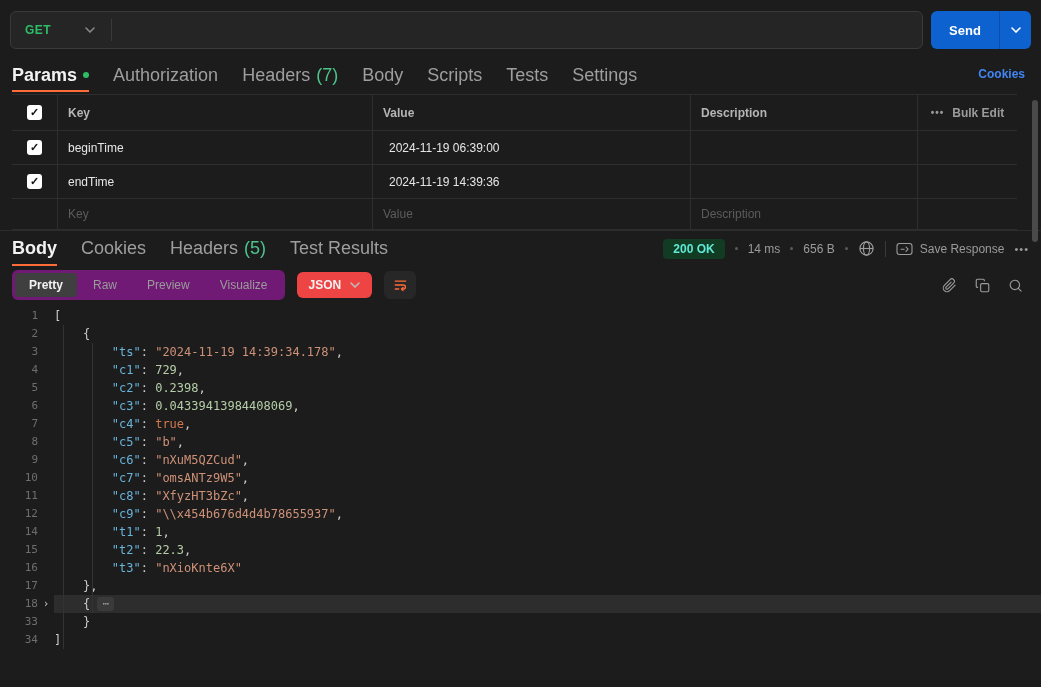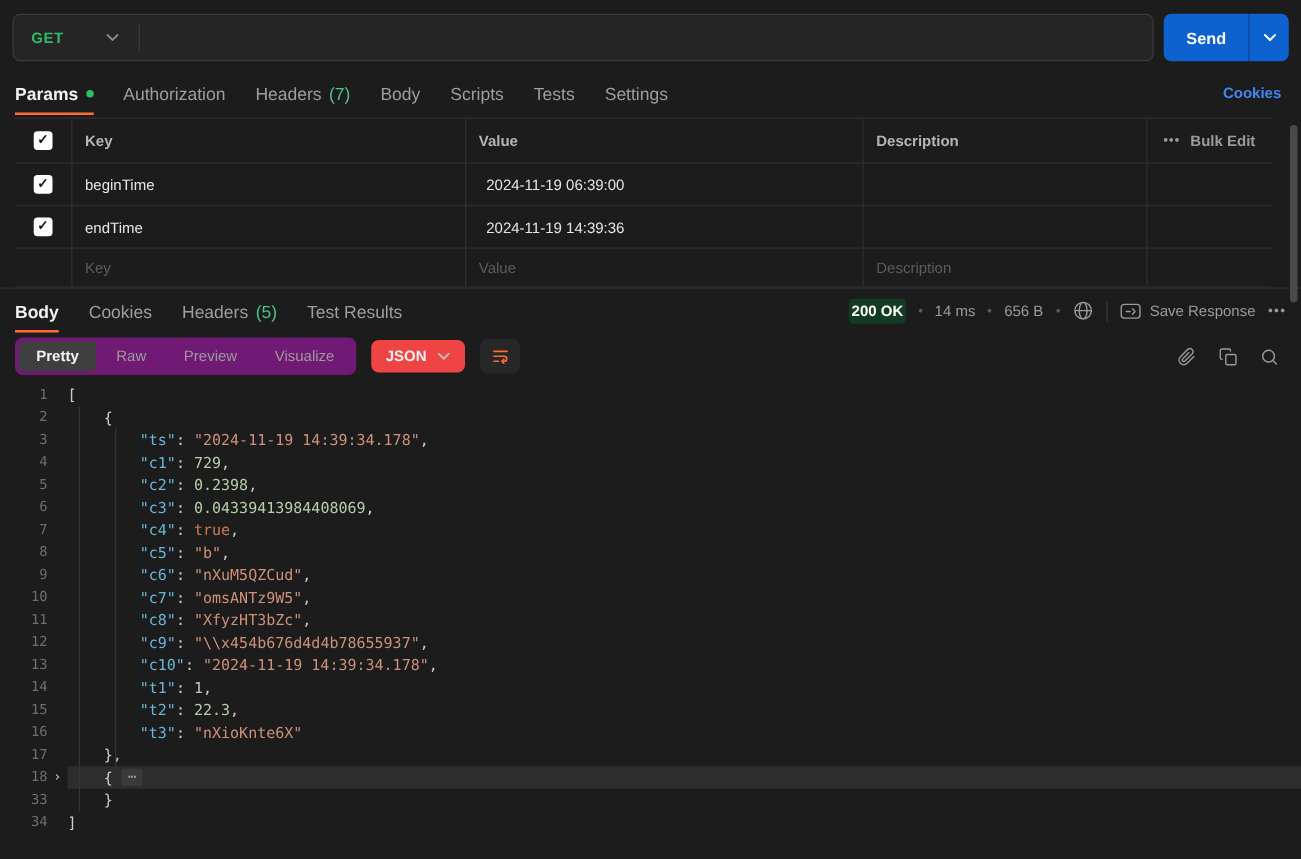--- a/index.html
+++ b/index.html
@@ -13,21 +13,21 @@
   .method{display:flex;align-items:center;padding:0 16px 0 14px;gap:34px;cursor:pointer;height:100%}
   .method-label{color:#2ebd67;font-weight:700;font-size:12px;letter-spacing:.4px}
   .url-sep{width:1px;height:22px;background:#3a3a3a}
   .url-input{flex:1;background:transparent;border:none;outline:none;color:#ececec;font-size:12.5px;font-weight:600;padding:0 14px;font-family:"Liberation Sans",sans-serif}
   .send-split{display:flex;height:38px;flex:0 0 100px}
   .send-btn{flex:1;background:#0d62cf;border:none;border-radius:6px 0 0 6px;color:#fff;font-weight:700;font-size:13px;cursor:pointer;font-family:"Liberation Sans",sans-serif}
   .send-caret{flex:0 0 32px;background:#0d62cf;border:none;border-left:1px solid #0a4fae;border-radius:0 6px 6px 0;display:flex;align-items:center;justify-content:center;cursor:pointer}
 
   
   .tabrow{display:flex;align-items:center;padding:0 12px;height:34px;gap:24px}
-  .tab{position:relative;display:flex;align-items:center;gap:6px;height:100%;color:#9e9e9e;font-size:14px;cursor:pointer;white-space:nowrap}
+  .tab{position:relative;display:flex;align-items:center;gap:6px;height:100%;color:#9e9e9e;font-size:18px;cursor:pointer;white-space:nowrap}
   .tab.active{color:#f2f2f2;font-weight:700}
   .tab.active::after{content:"";position:absolute;left:0;right:0;bottom:0;height:2px;background:#ff6c37}
   .tab .count{color:#4cc38a}
   .tab .dot{width:6px;height:6px;border-radius:50%;background:#2ebd67}
   .cookies-link{margin-left:auto;color:#4086f4;font-size:12px;font-weight:600;cursor:pointer}
 
   
   .qp-title{padding:8px 12px 6px 12px;color:#9e9e9e;font-size:12px;font-weight:600}
   .ptable{margin:2px 24px 0 12px;border-top:1px solid #2e2e2e;font-size:12px}
   .prow{display:flex;border-bottom:1px solid #2e2e2e;align-items:stretch}
@@ -40,21 +40,21 @@
   .c-bulk{flex:0 0 100px;justify-content:center;gap:8px}
   .phead .pcell{color:#b5b5b5;font-weight:600;padding:10px 10px}
   .prow.placeholder .pcell{color:#5c5c5c;padding:8px 10px}
   .checkbox{width:15px;height:15px;background:#fff;border-radius:3px;display:flex;align-items:center;justify-content:center;color:#141414;font-size:11px;font-weight:700;cursor:pointer;line-height:1}
   .dots{color:#9b9b9b;font-size:10px;letter-spacing:1px;cursor:pointer}
   .bulk-label{color:#9b9b9b;font-size:12px;cursor:pointer}
 
   
   .resp-header{display:flex;align-items:center;height:36px;border-top:1px solid #2c2c2c;padding:0 12px;gap:24px}
   .resp-meta{margin-left:auto;display:flex;align-items:center;gap:10px}
-  .status-badge{background:#123b24;color:#ffffff;font-size:12px;font-weight:600;padding:3px 2px;border-radius:4px;cursor:pointer}
+  .status-badge{background:#123b24;color:#5eead4;font-size:12px;font-weight:600;padding:3px 10px;border-radius:4px;cursor:pointer}
   .meta-dot{width:3px;height:3px;border-radius:50%;background:#5a5a5a}
   .meta-text{color:#9b9b9b;font-size:12px}
   .vsep{width:1px;height:16px;background:#3a3a3a}
   .save-group{display:flex;align-items:center;gap:7px;cursor:pointer}
 
   
   .resp-toolbar{display:flex;align-items:center;padding:5px 12px;gap:12px;height:38px}
   .seg{display:flex;background:#701a75;border-radius:6px;padding:3px;gap:2px}
   .seg-item{padding:5px 14px;font-size:12px;color:#9b9b9b;border-radius:4px;cursor:pointer;white-space:nowrap}
   .seg-item.active{background:#3f3f3f;color:#f2f2f2;font-weight:600}
@@ -317,25 +317,20 @@
         <span class="ln">11</span>
         <span class="fold-slot"></span>
         <pre class="codepre">        <span class="tk-k">"c8"</span><span class="tk-p">: </span><span class="tk-s">"XfyzHT3bZc"</span><span class="tk-p">,</span></pre>
       </div>
       <div class="code-line">
         <span class="ln">12</span>
         <span class="fold-slot"></span>
         <pre class="codepre">        <span class="tk-k">"c9"</span><span class="tk-p">: </span><span class="tk-s">"\\x454b676d4d4b78655937"</span><span class="tk-p">,</span></pre>
       </div>
       <div class="code-line">
-        <span class="ln">13</span>
-        <span class="fold-slot"></span>
-        <pre class="codepre">        <span class="tk-k">"c10"</span><span class="tk-p">: </span><span class="tk-s">"2024-11-19 14:39:34.178"</span><span class="tk-p">,</span></pre>
-      </div>
-      <div class="code-line">
         <span class="ln">14</span>
         <span class="fold-slot"></span>
         <pre class="codepre">        <span class="tk-k">"t1"</span><span class="tk-p">: </span><span class="tk-n">1</span><span class="tk-p">,</span></pre>
       </div>
       <div class="code-line">
         <span class="ln">15</span>
         <span class="fold-slot"></span>
         <pre class="codepre">        <span class="tk-k">"t2"</span><span class="tk-p">: </span><span class="tk-n">22.3</span><span class="tk-p">,</span></pre>
       </div>
       <div class="code-line">

